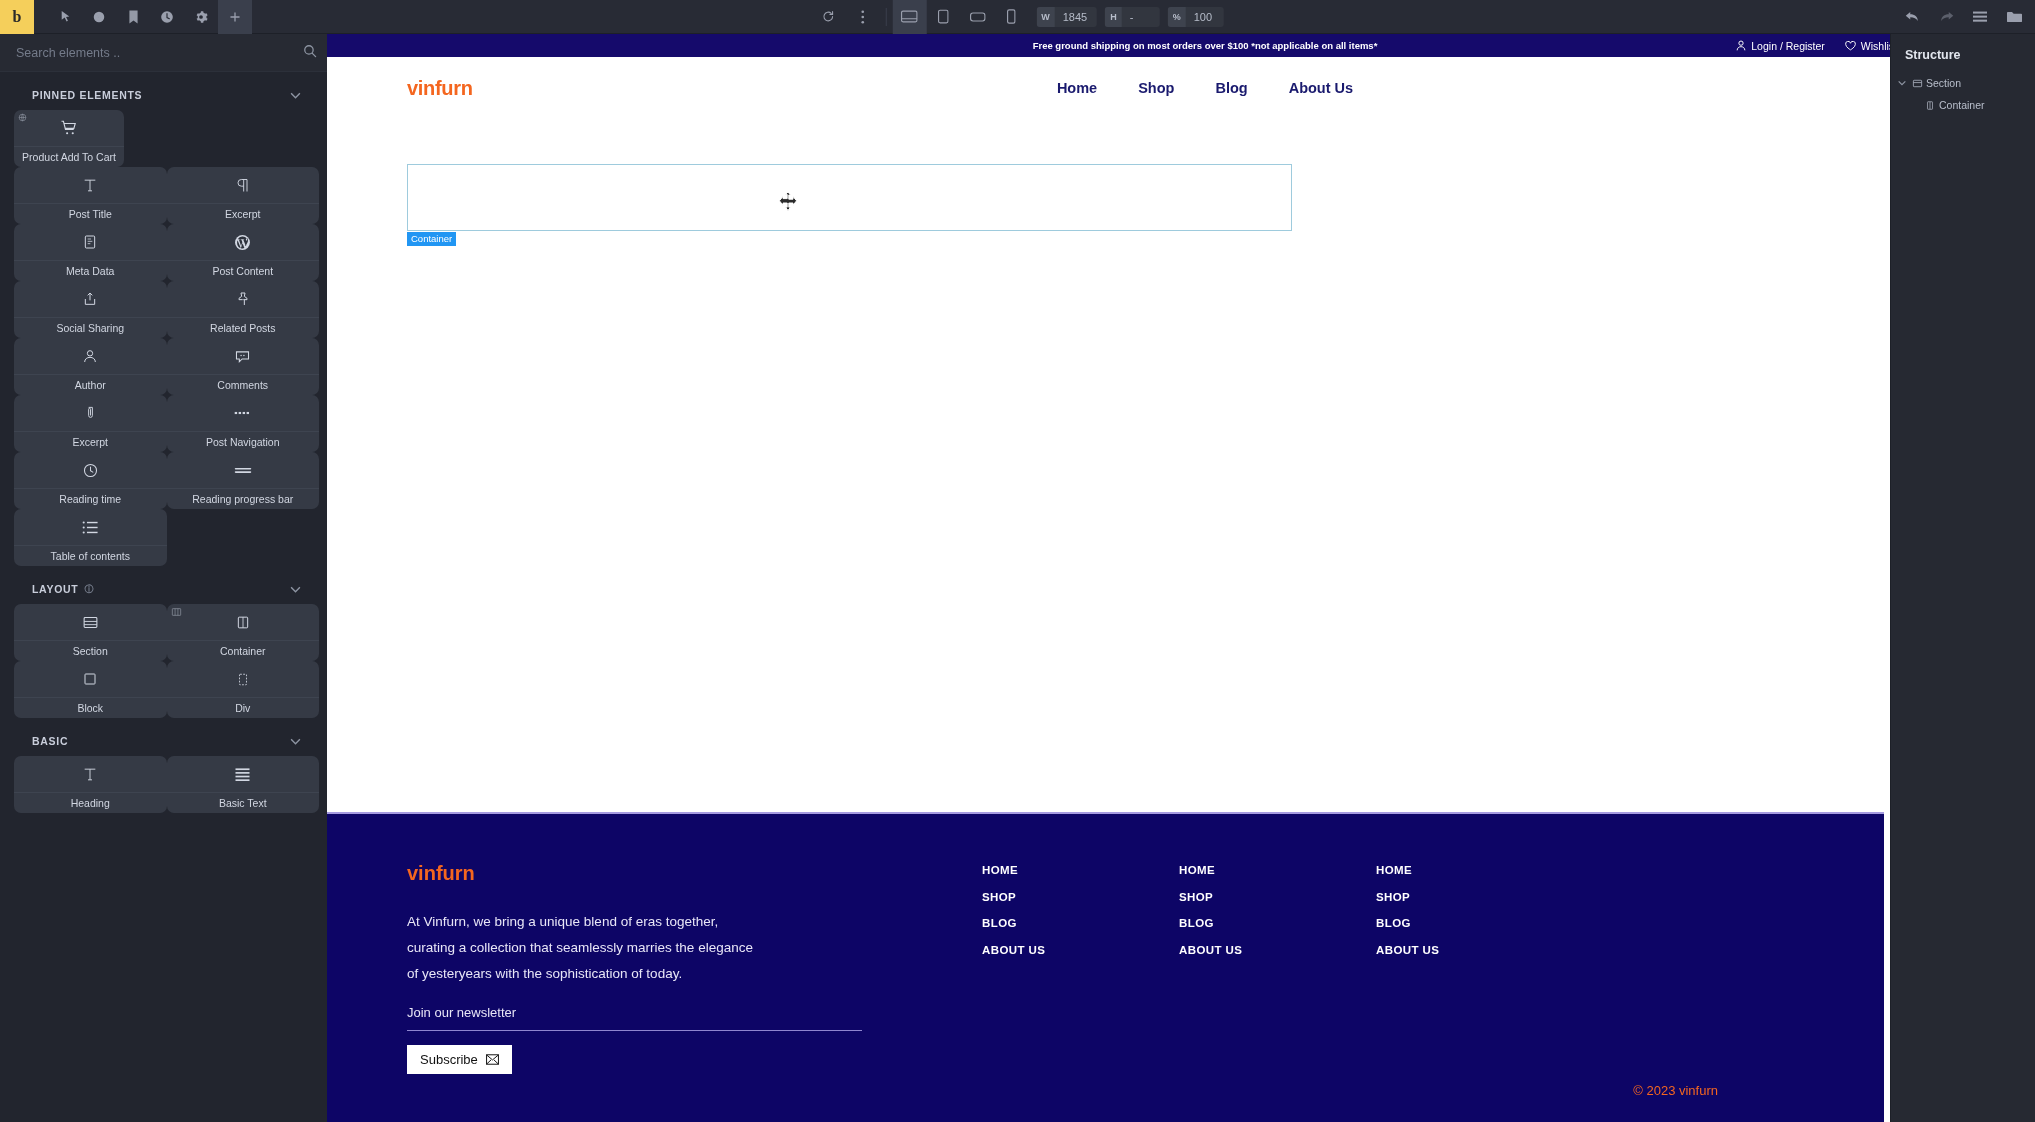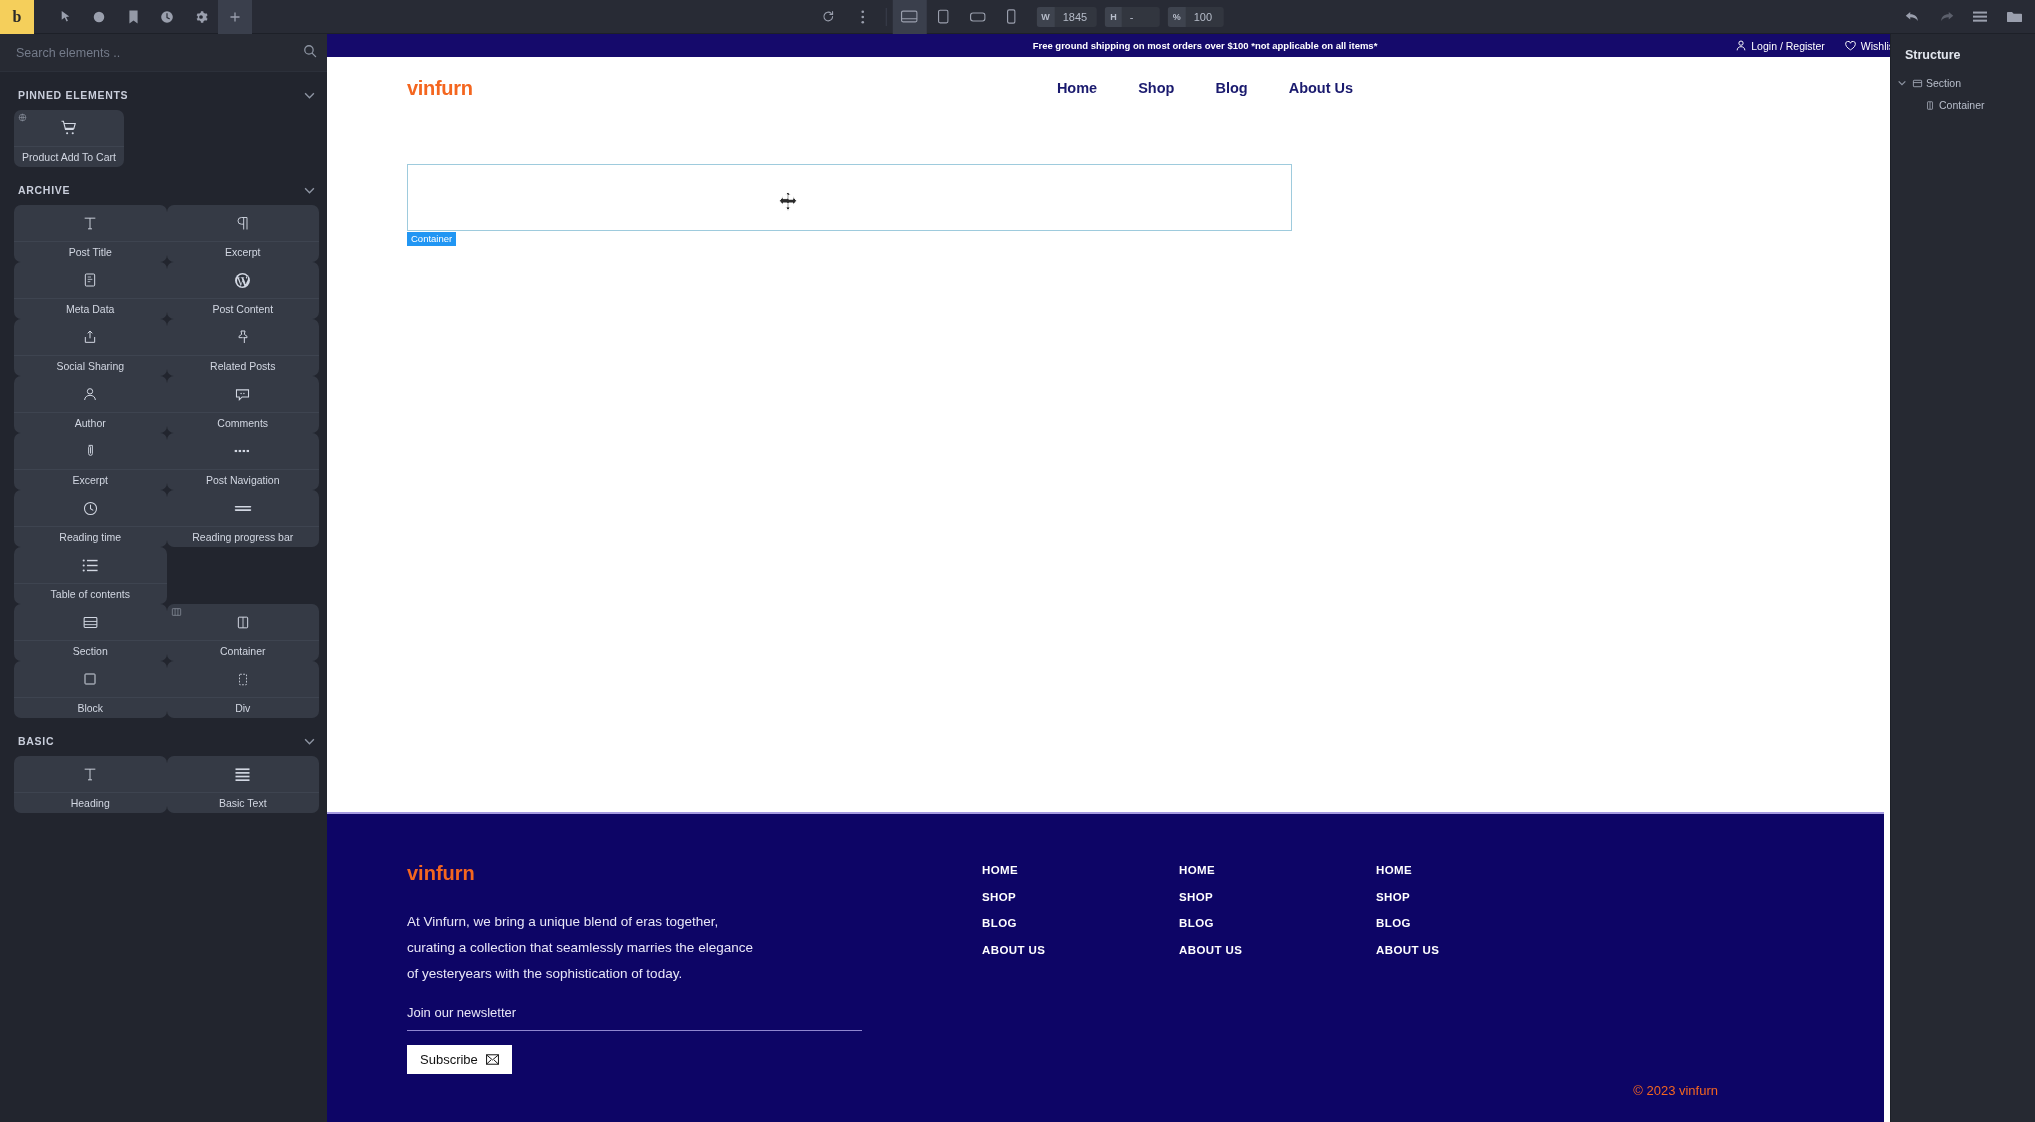--- a/index.html
+++ b/index.html
@@ -79,21 +79,21 @@
   #search-input {
     flex: 1; background: transparent; border: none; outline: none;
     color: #fdba74; font-size: 12.5px;
     font-family: "Liberation Sans", sans-serif;
   }
   #search-input::placeholder { color: #747b8a; }
   .search-icon { color: #8e95a3; }
 
   .group-header {
     display: flex; align-items: center;
-    height: 30px; padding: 0 18px;
+    height: 30px; padding: 0 32px;
     color: #c9cedb; font-size: 10.5px;
     font-weight: bold; letter-spacing: 0.7px;
     margin-top: 8px;
   }
   .group-header .chev { margin-left: auto; color: #8e95a3; }
   .group-header .info { margin-left: 6px; color: #787f8e; font-size: 9px; }
 
   .grid {
     display: grid;
     grid-template-columns: 1fr 1fr;
@@ -426,28 +426,20 @@
             <svg width="18" height="18" viewBox="0 0 24 24" fill="none" stroke="currentColor" stroke-width="1.5">
               <path d="M2 3h2.6l2.7 11h11"></path>
               <path d="M5.3 6h15l-1.8 6.5H6.6"></path>
               <circle cx="9.5" cy="19" r="1.4" fill="currentColor" stroke="none"></circle>
               <circle cx="17" cy="19" r="1.4" fill="currentColor" stroke="none"></circle>
             </svg>
           </span>
           <span class="el-label">Product Add To Cart</span>
         </div>
       </div>
-      <div class="group-header">
-        <span>ARCHIVE</span>
-        <span class="chev">
-       <svg width="11" height="7" viewBox="0 0 12 8" fill="none" stroke="currentColor" stroke-width="1.6">
-            <path d="M1 1.5L6 6.5 11 1.5"></path>
-          </svg>
-     </span>
-      </div>
       <div class="grid">
         <div class="el-card">
           <span class="el-icon">
             <svg width="16" height="17" viewBox="0 0 24 24" fill="none" stroke="currentColor" stroke-width="1.4">
               <path d="M4 4h16M12 4v16M9 20h6"></path>
             </svg>
           </span>
           <span class="el-label">Post Title</span>
         </div>
         <div class="el-card">
@@ -557,20 +549,29 @@
               <circle cx="2.4" cy="3" r="1.5"></circle>
               <circle cx="2.4" cy="10" r="1.5"></circle>
               <circle cx="2.4" cy="17" r="1.5"></circle>
               <rect x="7" y="2" width="15" height="2"></rect>
               <rect x="7" y="9" width="15" height="2"></rect>
               <rect x="7" y="16" width="15" height="2"></rect>
             </svg>
           </span>
           <span class="el-label">Table of contents</span>
         </div>
+      </div>
+      <div class="group-header">
+        <span>LAYOUT</span>
+        <span class="info">ⓘ</span>
+        <span class="chev">
+       <svg width="11" height="7" viewBox="0 0 12 8" fill="none" stroke="currentColor" stroke-width="1.6">
+            <path d="M1 1.5L6 6.5 11 1.5"></path>
+          </svg>
+     </span>
       </div>
       <div class="grid">
         <div class="el-card">
           <span class="el-icon">
             <svg width="17" height="17" viewBox="0 0 24 24" fill="none" stroke="currentColor" stroke-width="1.5">
               <rect x="3" y="5" width="18" height="14" rx="1.3"></rect>
               <path d="M3 10.5h18M3 15h18" stroke-width="1.3"></path>
             </svg>
           </span>
           <span class="el-label">Section</span>

